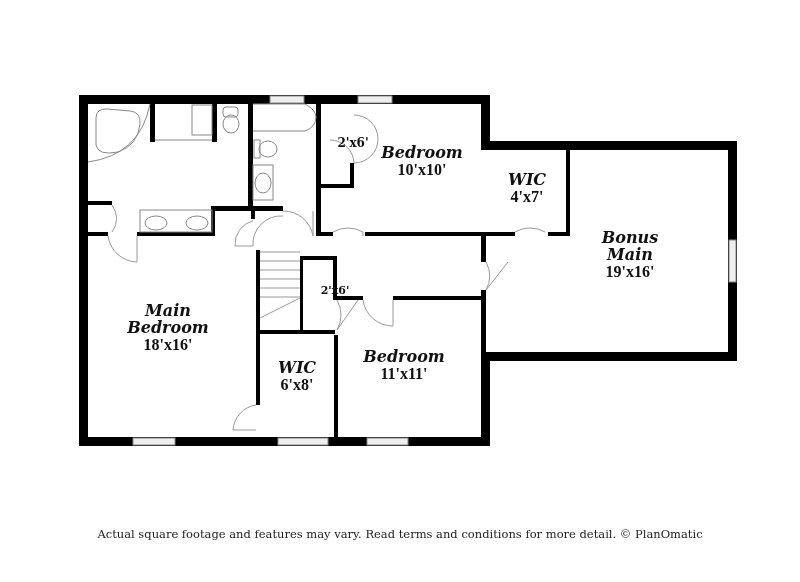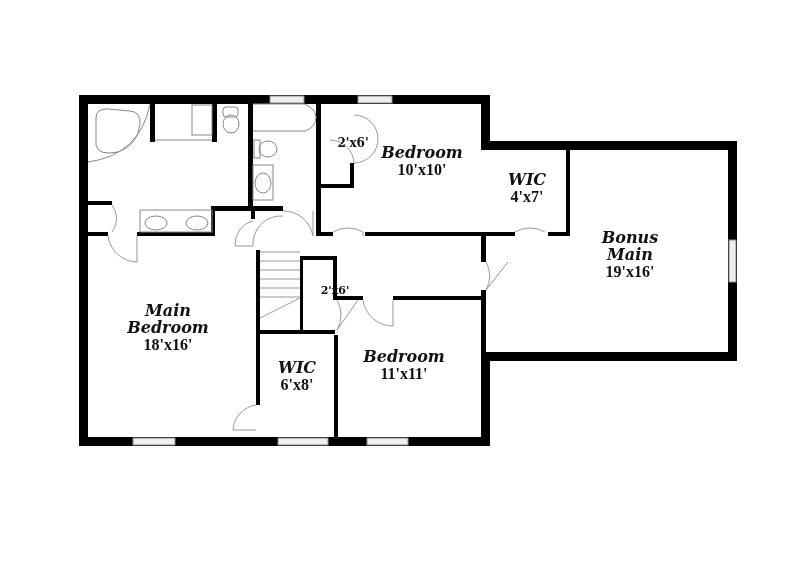--- a/index.html
+++ b/index.html
@@ -154,13 +154,14 @@
 <div class="room-label mid" style="left:297px; top:360px;">
   <span class="name">WIC</span>
   <span class="dims">6'x8'</span>
 </div>
 <div class="room-label mid" style="left:404px; top:349px;">
   <span class="name">Bedroom</span>
   <span class="dims">11'x11'</span>
 </div>
 
 <div class="disclaimer">
+  <div>Actual square footage and features may vary. Read terms and conditions for more detail. © PlanOmatic</div>
 </div>
 
 </body></html>

